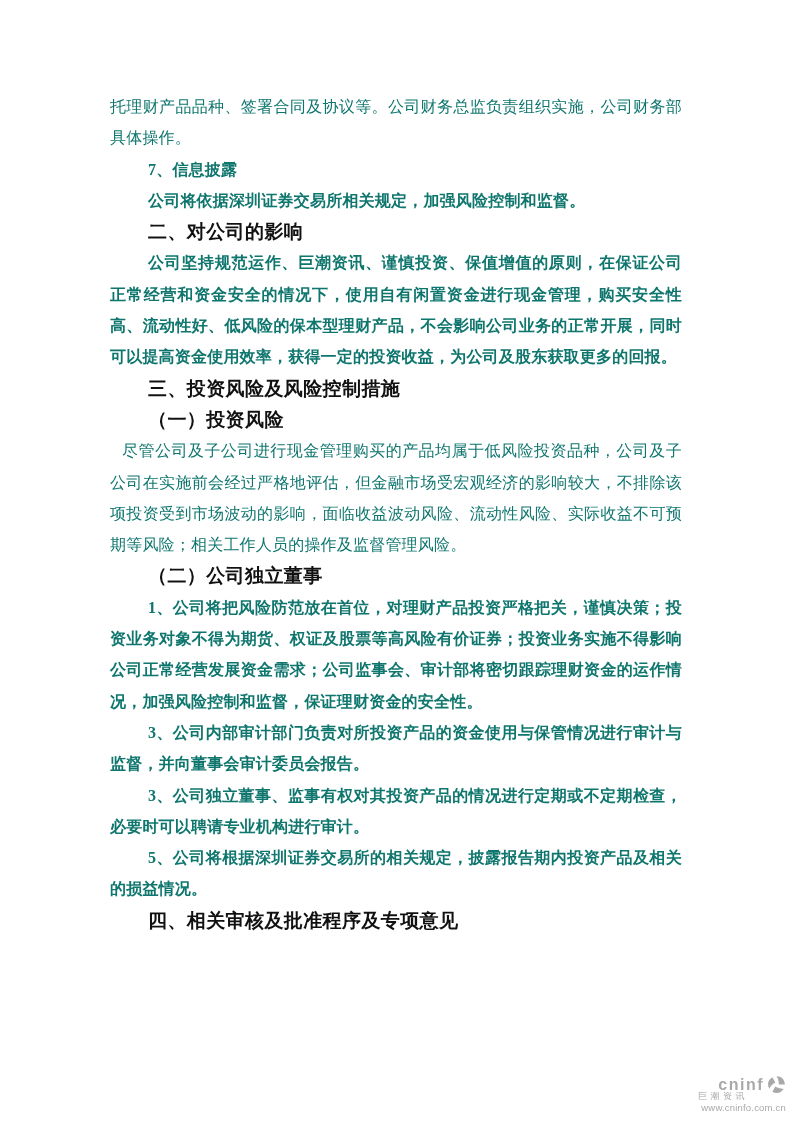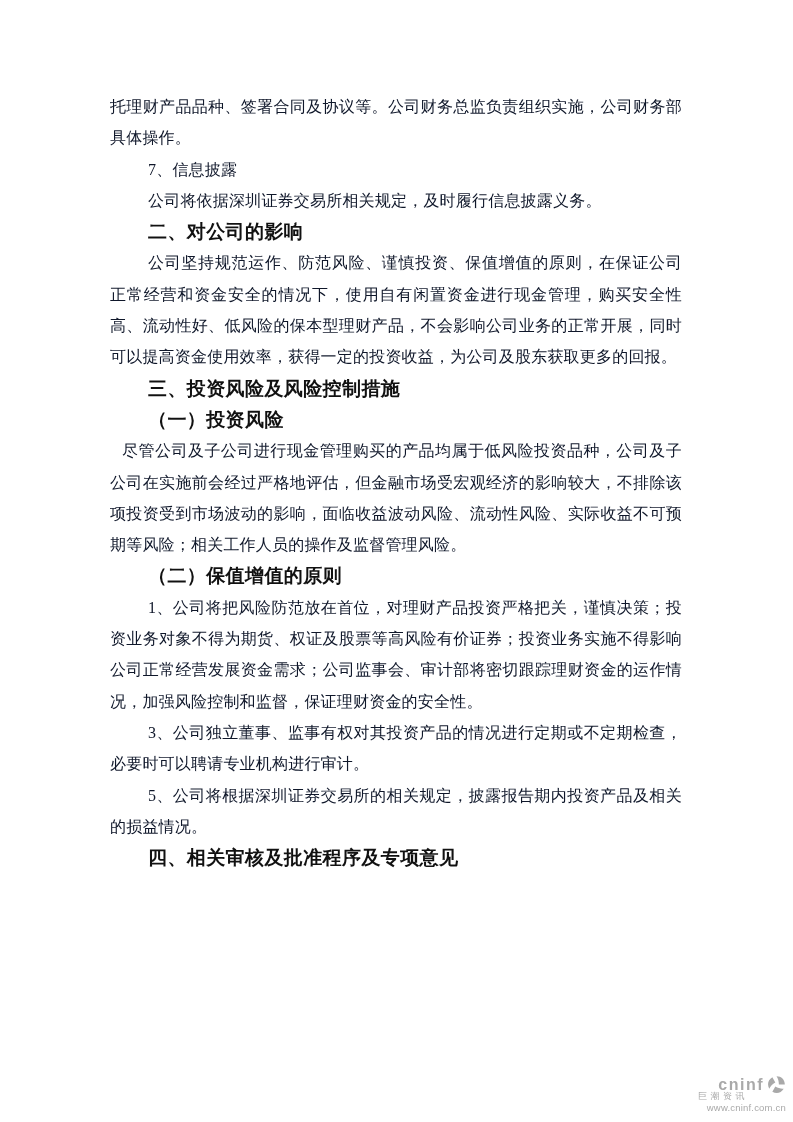--- a/index.html
+++ b/index.html
@@ -16,34 +16,34 @@
   }
   .content {
     position: absolute;
     left: 110px; top: 91px;
     width: 572px;
   }
   p.block {
     font-family: "Liberation Serif", "DejaVu Serif", serif;
     font-size: 16px;
     line-height: 31.3px;
-    color: #0f172a;
+    color: #0f766e;
     letter-spacing: 0.2px;
     text-align: justify;
     text-justify: inter-ideograph;
     text-align-last: left;
   }
   p.block.heading {
     font-family: "Liberation Sans", "DejaVu Sans", sans-serif;
     font-weight: bold;
     font-size: 19px;
     letter-spacing: 0.4px;
     color: #111111;
   }
-  .indent-first { text-indent: 38px; }
+  .indent-first { text-indent: 38px; font-weight: bold; }
   .indent-small { text-indent: 12px; }
   .indent-none  { text-indent: 0; }
 
   .logo {
     position: absolute;
     right: 7px; bottom: 9px;
     width: 96px;
     text-align: right;
     font-family: "Liberation Sans", "DejaVu Sans", sans-serif;
   }
@@ -75,43 +75,44 @@
   }
 </style>
 </head>
 <body>
 
 <div class="page">
 
   <div class="content" id="doc-blocks">
       <p class="block indent-none">托理财产品品种、签署合同及协议等。公司财务总监负责组织实施，公司财务部具体操作。</p>
       <p class="block indent-first">7、信息披露</p>
-      <p class="block indent-first">公司将依据深圳证券交易所相关规定，及时履行信息披露义务。</p>
+      <p class="block indent-first">公司将依据深圳证券交易所相关规定，加强风险控制和监督。</p>
       <p class="block heading indent-first">二、对公司的影响</p>
-      <p class="block indent-first">公司坚持规范运作、防范风险、谨慎投资、保值增值的原则，在保证公司正常经营和资金安全的情况下，使用自有闲置资金进行现金管理，购买安全性高、流动性好、低风险的保本型理财产品，不会影响公司业务的正常开展，同时可以提高资金使用效率，获得一定的投资收益，为公司及股东获取更多的回报。</p>
+      <p class="block indent-first">公司坚持规范运作、巨潮资讯、谨慎投资、保值增值的原则，在保证公司正常经营和资金安全的情况下，使用自有闲置资金进行现金管理，购买安全性高、流动性好、低风险的保本型理财产品，不会影响公司业务的正常开展，同时可以提高资金使用效率，获得一定的投资收益，为公司及股东获取更多的回报。</p>
       <p class="block heading indent-first">三、投资风险及风险控制措施</p>
       <p class="block heading indent-first">（一）投资风险</p>
       <p class="block indent-small">尽管公司及子公司进行现金管理购买的产品均属于低风险投资品种，公司及子公司在实施前会经过严格地评估，但金融市场受宏观经济的影响较大，不排除该项投资受到市场波动的影响，面临收益波动风险、流动性风险、实际收益不可预期等风险；相关工作人员的操作及监督管理风险。</p>
-      <p class="block heading indent-first">（二）保值增值的原则</p>
+      <p class="block heading indent-first">（二）公司独立董事</p>
       <p class="block indent-first">1、公司将把风险防范放在首位，对理财产品投资严格把关，谨慎决策；投资业务对象不得为期货、权证及股票等高风险有价证券；投资业务实施不得影响公司正常经营发展资金需求；公司监事会、审计部将密切跟踪理财资金的运作情况，加强风险控制和监督，保证理财资金的安全性。</p>
+      <p class="block indent-first">3、公司内部审计部门负责对所投资产品的资金使用与保管情况进行审计与监督，并向董事会审计委员会报告。</p>
       <p class="block indent-first">3、公司独立董事、监事有权对其投资产品的情况进行定期或不定期检查，必要时可以聘请专业机构进行审计。</p>
       <p class="block indent-first">5、公司将根据深圳证券交易所的相关规定，披露报告期内投资产品及相关的损益情况。</p>
       <p class="block heading indent-first">四、相关审核及批准程序及专项意见</p>
     </div>
 
   <div class="logo">
     <div class="logo-row">
       <span class="logo-word" style="color: rgb(169, 169, 169);">cninf</span>
       <span class="logo-icon-wrap">
         <svg width="19" height="19" viewBox="0 0 24 24" aria-hidden="true">
           <g fill="#a9a9a9">
             <path d="M12 1.5 C18.2 1.5 22.5 5.8 22.5 12 L15 12 C15 7.8 14 4.2 12 1.5 Z"></path>
             <path d="M12 1.5 C18.2 1.5 22.5 5.8 22.5 12 L15 12 C15 7.8 14 4.2 12 1.5 Z" transform="rotate(120 12 12)"></path>
             <path d="M12 1.5 C18.2 1.5 22.5 5.8 22.5 12 L15 12 C15 7.8 14 4.2 12 1.5 Z" transform="rotate(240 12 12)"></path>
           </g>
         </svg>
       </span>
     </div>
     <div class="logo-cn" style="color: rgb(169, 169, 169);">巨潮资讯</div>
-    <div class="logo-url" style="color: rgb(169, 169, 169);">www.cninf.com.cn</div>
+    <div class="logo-url" style="color: rgb(169, 169, 169);">www.cninfo.com.cn</div>
   </div>
 
 </div>
 
 </body></html>

